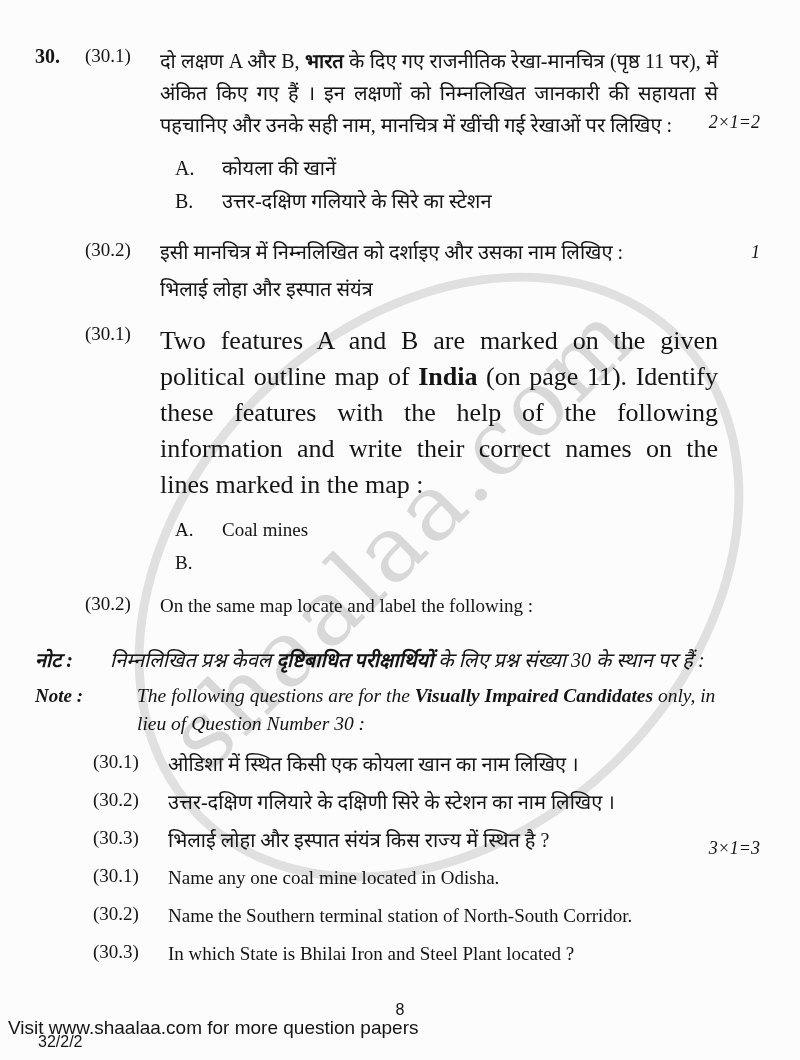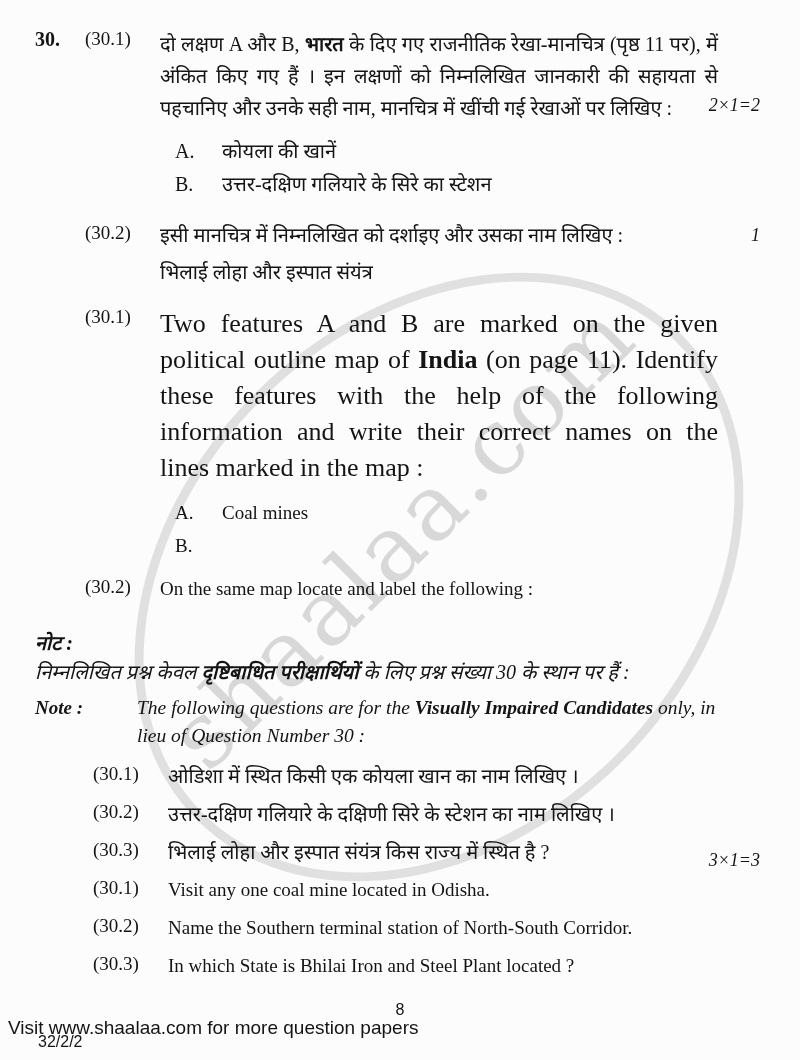--- a/index.html
+++ b/index.html
@@ -24,21 +24,21 @@
     position:absolute;left:402px;top:536px;
     transform:translate(-50%,-50%) rotate(-45deg);
     font-family:"DejaVu Serif", serif;
     font-size:92px;
     letter-spacing:3px;
     color:rgba(168,168,168,0.42);
     white-space:nowrap;
     z-index:0;
   }
   
-  .content{position:absolute;inset:0;padding:28px 40px 0 35px;z-index:1;}
+  .content{position:absolute;inset:0;padding:45px 40px 0 35px;z-index:1;}
   .q-row{display:flex;position:relative;}
   .qnum{width:50px;font-weight:bold;font-size:20px;flex:0 0 auto;}
   .spacer{width:50px;flex:0 0 auto;}
   .sub{width:75px;font-size:19px;flex:0 0 auto;}
   .qbody{flex:1;padding-right:42px;}
   .hi{font-size:20px;line-height:32px;text-align:justify;}
   .hi-line{font-size:20px;line-height:26px;}
   .en{font-size:26px;line-height:36px;text-align:justify;}
   .en-line{font-size:19px;line-height:26px;}
   .marks-abs{position:absolute;right:0;font-style:italic;font-size:18px;line-height:26px;}
@@ -52,21 +52,21 @@
   .note-body-en{flex:1;font-style:italic;font-size:19.5px;line-height:28px;padding-right:42px;}
   b.inline{font-weight:bold;}
   
   .mt-items{margin-top:14px;}
   .mt-item2{margin-top:7px;}
   .mt-q302{margin-top:25px;}
   .mt-line2{margin-top:11px;}
   .mt-en301{margin-top:21px;}
   .mt-enitems{margin-top:7px;}
   .mt-en302{margin-top:17px;}
-  .mt-note{margin-top:27px;flex-direction:column;}
+  .mt-note{margin-top:27px;}
   .mt-noteen{margin-top:7px;gap:27px;}
   .mt-vi{margin-top:12px;}
   .mt-vi-first{margin-top:13px;}
   
   .footer-code{position:absolute;left:38px;top:1001px;font-family:"Liberation Sans", sans-serif;font-size:16px;z-index:2;margin-top:32px;}
   .footer-page{position:absolute;left:0;right:0;top:1001px;text-align:center;font-family:"Liberation Sans", sans-serif;font-size:16px;z-index:2;}
   .footer-promo{position:absolute;left:8px;top:1017px;font-family:"Liberation Sans", sans-serif;font-size:19px;z-index:2;}
 </style>
 </head>
 <body>
@@ -173,21 +173,21 @@
     <div class="q-row mt-vi">
       <div class="spacer" style="width:58px;"></div>
       <div class="sub">(30.3)</div>
       <div class="qbody hi-line">भिलाई लोहा और इस्पात संयंत्र किस राज्य में स्थित है ?</div>
       <div class="marks-abs" style="top:8px;">3×1=3</div>
     </div>
 
     <div class="q-row mt-vi">
       <div class="spacer" style="width:58px;"></div>
       <div class="sub">(30.1)</div>
-      <div class="qbody en-line">Visit any one coal mine located in Odisha.</div>
+      <div class="qbody en-line">Name any one coal mine located in Odisha.</div>
     </div>
     <div class="q-row mt-vi">
       <div class="spacer" style="width:58px;"></div>
       <div class="sub">(30.2)</div>
       <div class="qbody en-line">Name the Southern terminal station of North-South Corridor.</div>
     </div>
     <div class="q-row mt-vi">
       <div class="spacer" style="width:58px;"></div>
       <div class="sub">(30.3)</div>
       <div class="qbody en-line">In which State is Bhilai Iron and Steel Plant located ?</div>

